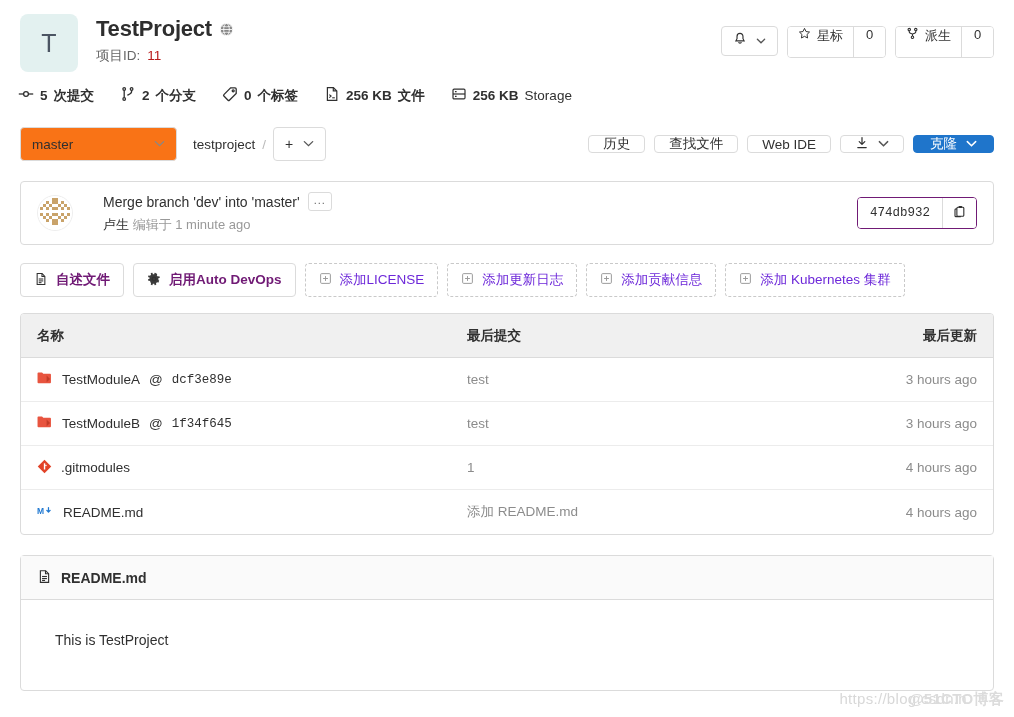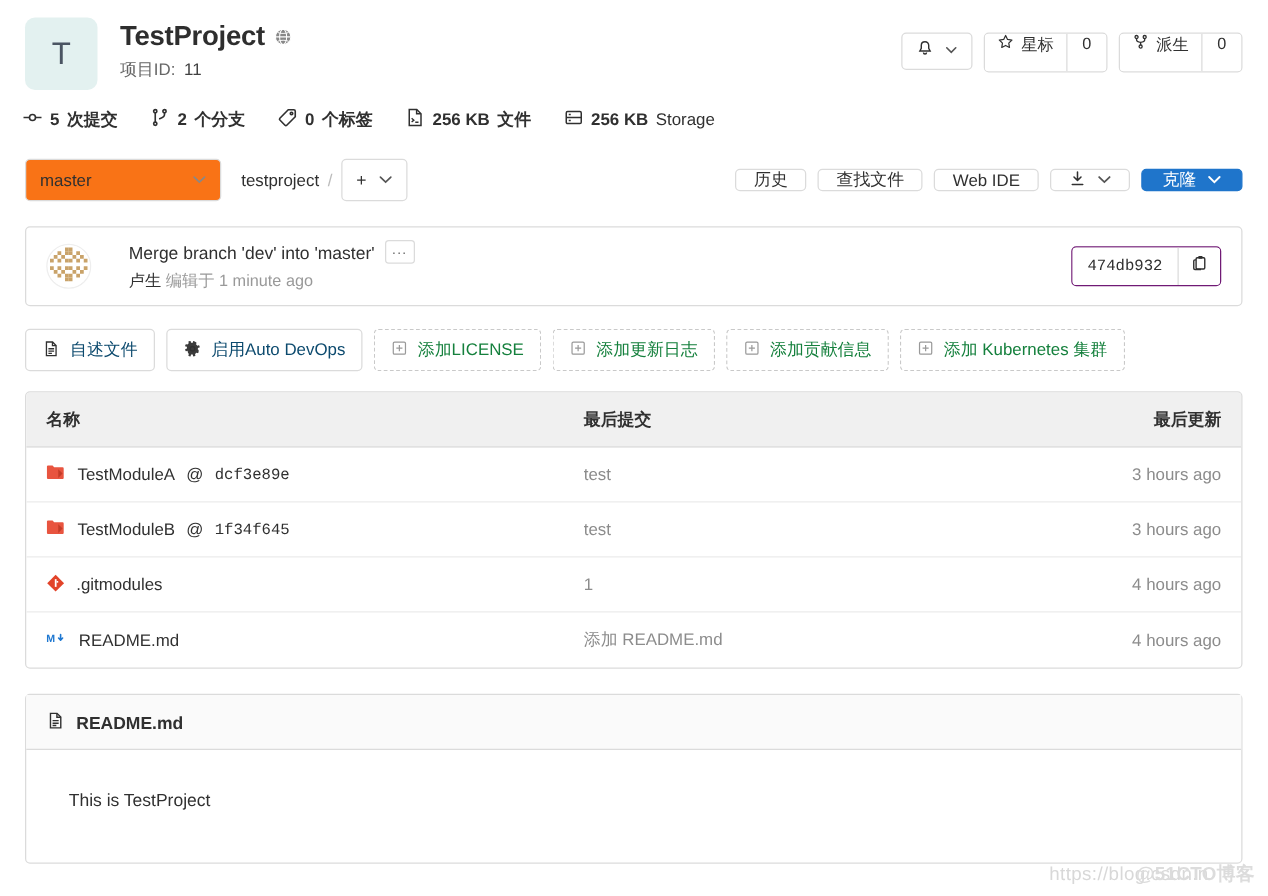--- a/index.html
+++ b/index.html
@@ -25,21 +25,21 @@
     flex: 0 0 58px;
     font-size: 25px; color: #4b5563; font-weight: 400;
   }
   .title-block { margin-left: 18px; padding-top: 2px; flex: 1 1 auto; }
   .project-title-row { display: flex; align-items: center; }
   .project-title {
     font-size: 22px; font-weight: 700; color: #2e2e2e; letter-spacing: -0.2px;
   }
   .globe-icon { margin-left: 7px; display: inline-flex; color: #666; }
   .project-id { font-size: 13.5px; color: #666; margin-top: 5px; }
-  .project-id .pid-num { margin-left: 7px; color: #404040; }
+  .project-id .pid-num { margin-left: 7px; color: #b91c1c; }
 
   .header-actions { display: flex; align-items: flex-start; gap: 9px; padding-top: 12px; }
   .btn-group { display: flex; align-items: stretch; border: 1px solid #dbdbdb; border-radius: 4px; background: #fff; overflow: hidden; }
   .btn-group > .seg {
     display: flex; align-items: flex-start; gap: 6px;
     padding: 0 10px; height: 30px; font-size: 13px; color: #303030;
     background: #fff; border: none;
   }
   .btn-group > .seg + .seg { border-left: 1px solid #dbdbdb; }
   .count-seg { color: #303030; min-width: 32px; justify-content: center; background: #fff; }
@@ -105,22 +105,22 @@
     font-family: "Liberation Mono", monospace; font-size: 12.5px; color: #303030; background: #fff; }
   .copy-btn { display: flex; align-items: center; justify-content: center; width: 34px;
     border-left: 1px solid #dbdbdb; background: #fff; }
 
   
   .quick-actions { display: flex; align-items: center; gap: 9px; padding: 18px 20px 0 20px; }
   .qa-btn {
     height: 34px; border-radius: 4px; display: flex; align-items: center; gap: 8px;
     padding: 0 13px; font-size: 13.5px; background: #fff; white-space: nowrap;
   }
-  .qa-btn.solid { border: 1px solid #dbdbdb; color: #0c4a6e; font-weight: 400; text-align: right; }
-  .qa-btn.dashed { border: 1px dashed #c9c9c9; color: #15803d; font-weight: 400; }
+  .qa-btn.solid { border: 1px solid #dbdbdb; color: #701a75; font-weight: 700; text-align: right; }
+  .qa-btn.dashed { border: 1px dashed #c9c9c9; color: #6d28d9; font-weight: 400; }
 
   
   .file-table { margin: 16px 20px 0 20px; overflow: hidden; }
   .ft-row { display: flex; align-items: center; height: 44px; padding: 0 16px; }
   .ft-head { background: #f0f0f0; font-weight: 700; font-size: 13.5px; color: #303030; border-bottom: 1px solid #dbdbdb; }
   .ft-body-row { border-bottom: 1px solid #ececec; font-size: 13.5px; }
   .ft-body-row:last-child { border-bottom: none; }
   .col-name { flex: 0 0 430px; display: flex; align-items: center; gap: 9px; }
   .col-commit { flex: 1 1 auto; color: #8c8c8c; }
   .ft-head .col-commit { color: #303030; }

